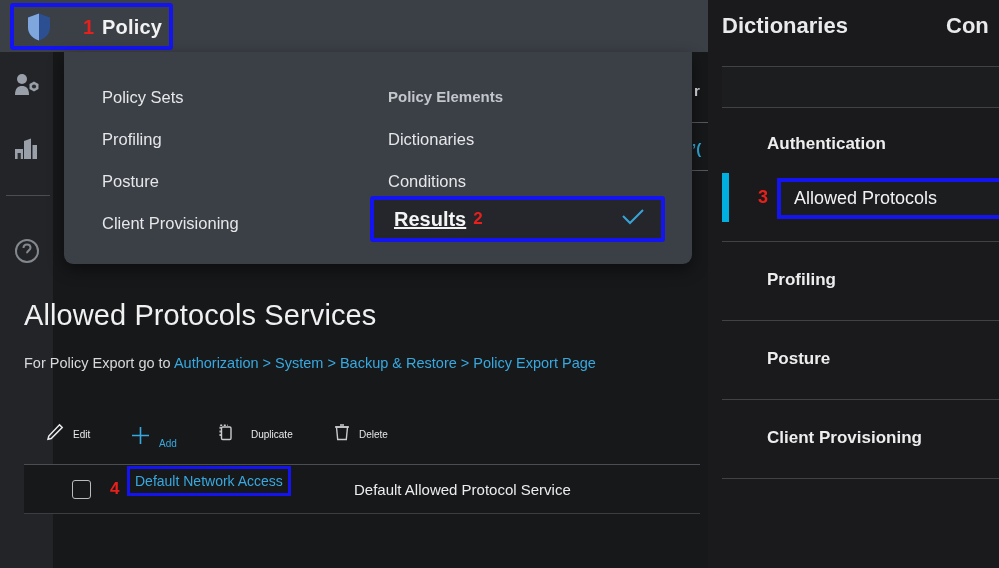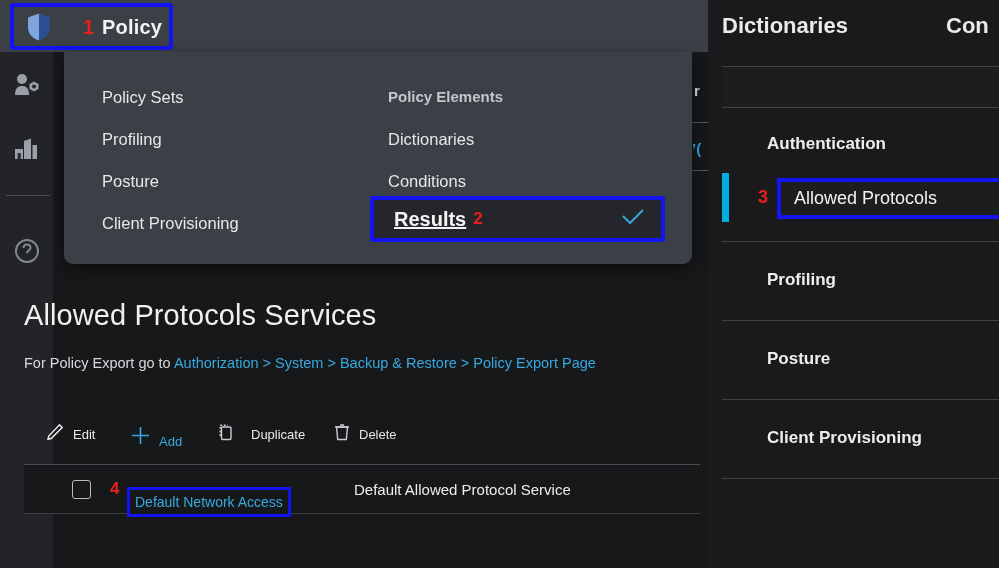--- a/index.html
+++ b/index.html
@@ -96,21 +96,21 @@
   .subline {
     position: absolute; left: -29px; top: 91px;
     font-size: 14.5px; color: #d8d9dc; white-space: nowrap;
   }
   .subline .lnk { color: #37a9e0; }
   .subline .sep { color: #37a9e0; }
 
   
   .toolbar { position: absolute; left: -29px; top: 155px; height: 30px; }
   .tb-item { position: absolute; top: 0; display: flex; align-items: center; height: 30px; cursor: pointer; }
-  .tb-item .tlbl { margin-left: 9px; font-size: 13px; }
+  .tb-item .tlbl { margin-left: 9px; font-size: 10px; }
   .tb-item.edit { left: 22px; }
   .tb-item.edit .tlbl { color: #e9eaec; }
   .tb-item.add  { left: 107px; align-items: flex-end; }
   .tb-item.add .tlbl { color: #37a9e0; }
   .tb-item.dup  { left: 193px; gap: 8px; }
   .tb-item.dup .tlbl { color: #e9eaec; }
   .tb-item.del  { left: 310px; }
   .tb-item.del .tlbl { color: #e5e5e5; }
 
   
@@ -127,21 +127,21 @@
   }
   .cbx {
     width: 19px; height: 19px; border: 1.6px solid #b9bbbe; border-radius: 3px;
     margin-left: 48px; flex: none; cursor: pointer;
   }
   .th-name { position: absolute; left: 102px; color: #ededee; font-size: 15px; font-weight: 700; }
   .sort-caret { position: absolute; left: 284px; top: 19px; }
   .th-desc { position: absolute; left: 320px; color: #ededee; font-size: 15px; font-weight: 700; }
   .row-num { position: absolute; left: 86px; color: #e8201c; font-size: 17px; font-weight: 700; }
   .row-link-box {
-    position: absolute; left: 103px; top: 22px; height: 26px;
+    position: absolute; left: 103px; top: 1px; height: 26px;
     border: 3px solid #1414f0; background: #17181a;
     display: flex; align-items: center; padding: 12px 5px;
   }
   .row-link { color: #37a9e0; font-size: 14px; white-space: nowrap; }
   .row-desc { position: absolute; left: 330px; color: #ededee; font-size: 15px; }
 
   
   .right-pane {
     position: absolute; left: 708px; top: 0; width: 291px; height: 568px;
     background: #1a1a1c;

